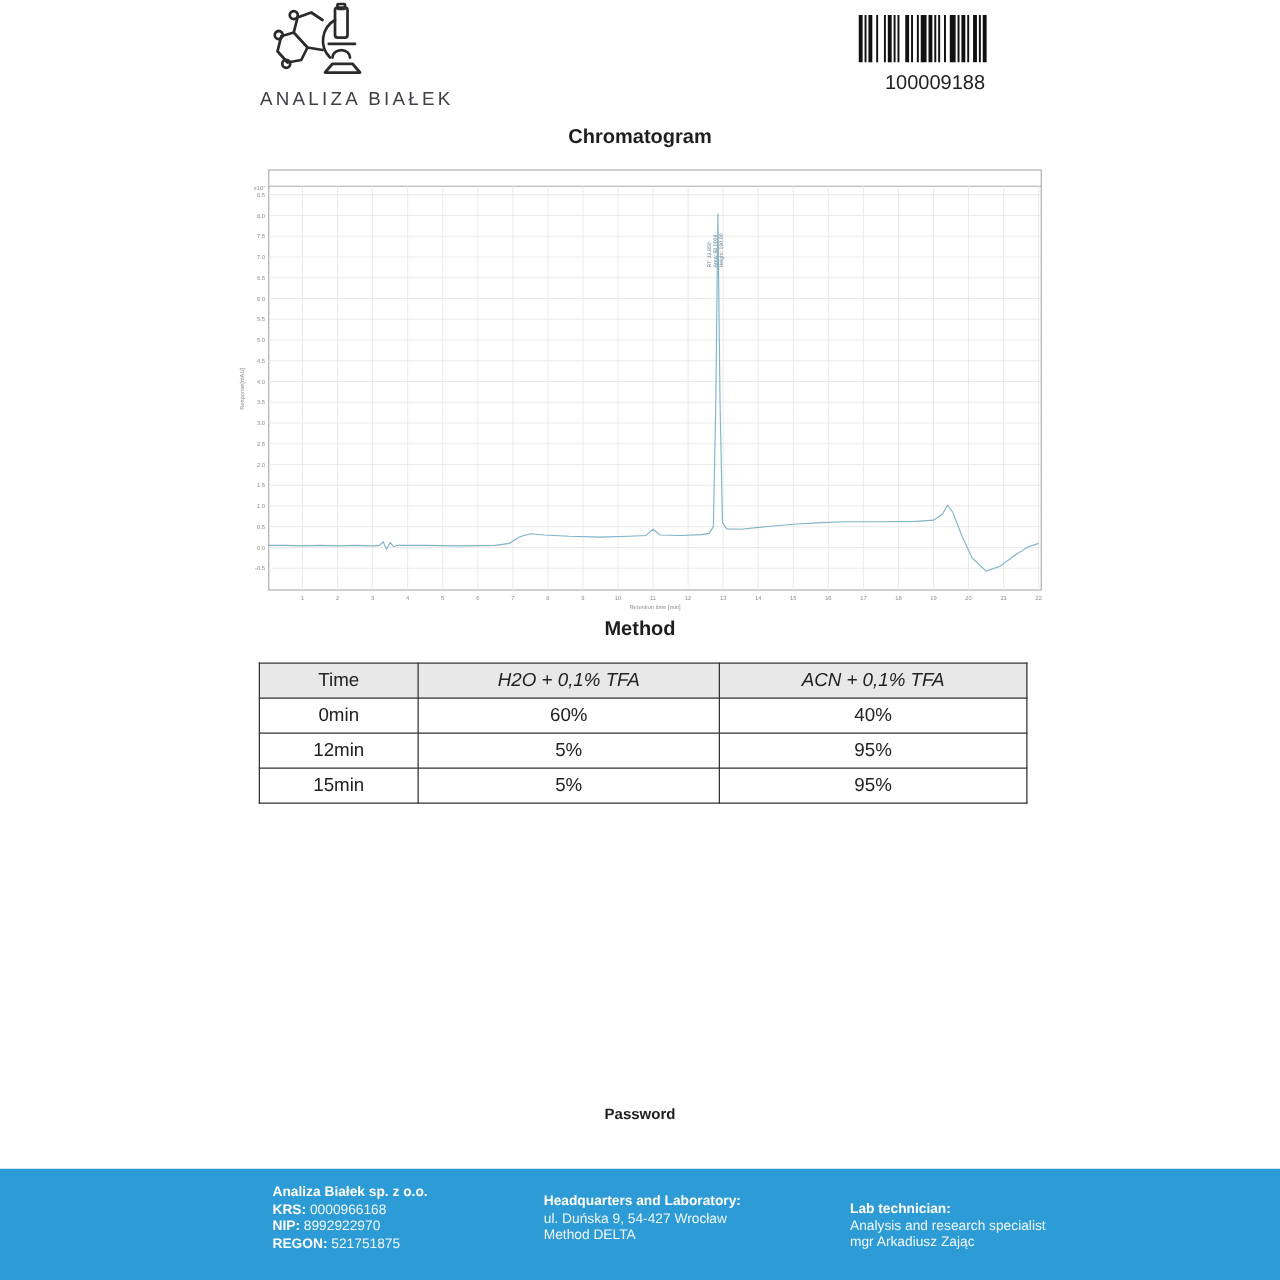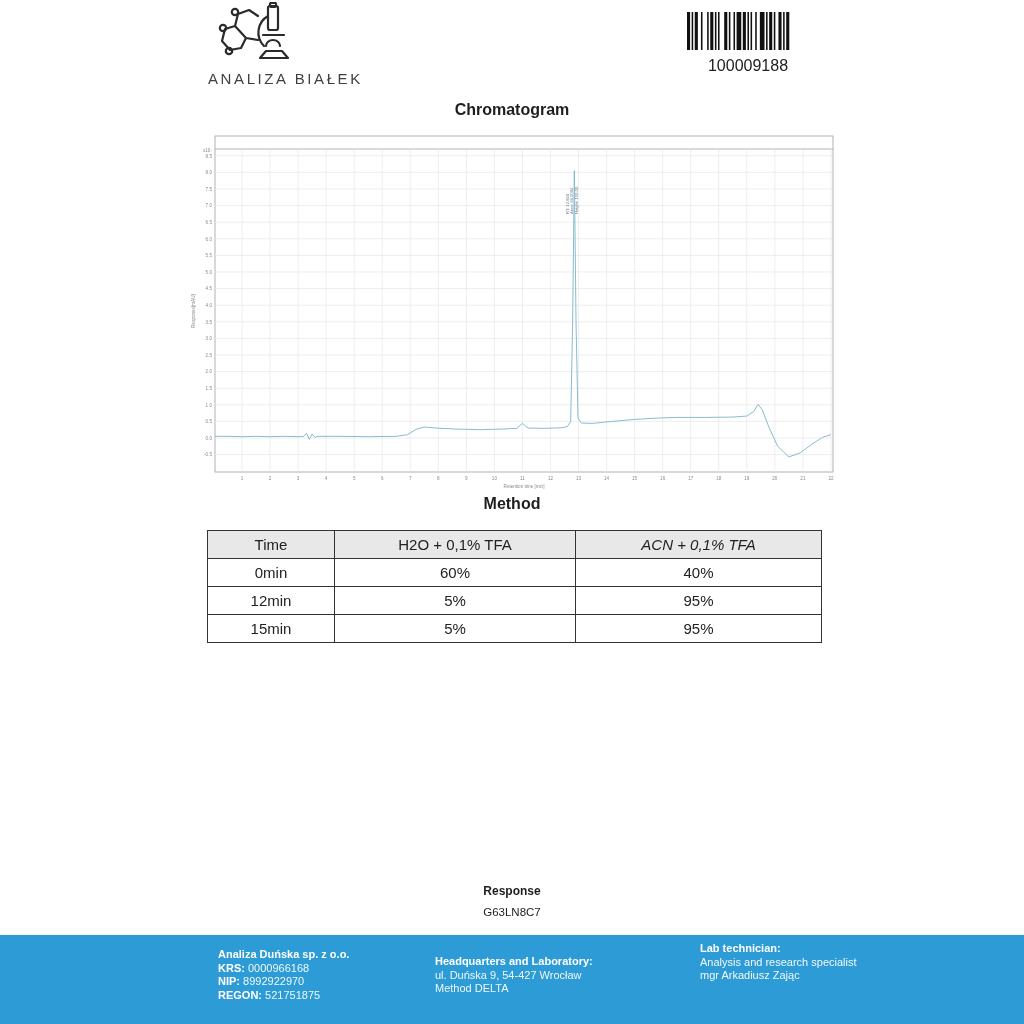--- a/index.html
+++ b/index.html
@@ -24,21 +24,21 @@
   
   .pw-block{left:0;top:884px;width:1024px;text-align:center;}
   .pw-label{font-weight:bold;font-size:12px;color:#1e1e1e;}
   .pw-value{font-size:11.5px;color:#222;margin-top:8px;}
   
   .footer{left:0;top:935px;width:1024px;height:89px;}
   .footer .col{position:absolute;top:14px;font-size:11px;line-height:13.5px;color:rgba(255,255,255,.93);}
   .footer .col b{color:#ffffff;}
   .footer .c1{left:218px;top:13px;}
   .footer .c2{left:435px;top:20px;}
-  .footer .c3{left:680px;top:7px;margin-left:20px;}
+  .footer .c3{left:680px;top:26px;}
   .footer .title{font-weight:bold;color:#fff;}
 </style>
 </head>
 <body>
 
 <div class="abs logo-block">
   <svg width="100" height="62" viewBox="0 0 100 62" fill="none" stroke="#2b2b2b" stroke-width="2.2" stroke-linecap="round" stroke-linejoin="round">
 
     <path d="M30 12 L41 8 L50 14 M30 12 L27 24 L17 27 L14 39 L22 48 L33 46 L38 36 L27 24 M38 36 L50 38"></path>
     <circle cx="27" cy="10" r="3.2"></circle>
@@ -187,21 +187,21 @@
     </svg>
 </div>
 
 <div class="abs sec-title t-method">Method</div>
 
 <div class="abs tbl-pos">
   <table class="method">
     <tbody>
         <tr class="hdr">
       <td class="col-time" style="background: rgb(232, 232, 232);">Time</td>
-      <td class="col-a" style="background: rgb(232, 232, 232);">H2O + 0,1% TFA</td>
+      <td class="col-a" style="background: rgb(232, 232, 232); font-style: italic;">H2O + 0,1% TFA</td>
       <td class="col-b" style="background: rgb(232, 232, 232);">ACN + 0,1% TFA</td>
     </tr>
     <tr>
       <td>0min</td>
       <td>60%</td>
       <td>40%</td>
     </tr>
     <tr>
       <td>12min</td>
       <td>5%</td>
@@ -210,27 +210,26 @@
     <tr>
       <td>15min</td>
       <td>5%</td>
       <td>95%</td>
     </tr>
   </tbody>
     </table>
 </div>
 
 <div class="abs pw-block">
-  <div class="pw-label">Response</div>
-  <div class="pw-value">G63LN8C7</div>
+  <div class="pw-label">Password</div>
 </div>
 
 <div class="abs footer" id="footer" style="background: rgb(45, 155, 213);">
   <div class="col c1">
-    <div class="title">Analiza Duńska sp. z o.o.</div>
+    <div class="title">Analiza Białek sp. z o.o.</div>
     <div><b>KRS:</b> <span>0000966168</span></div>
     <div><b>NIP:</b> <span>8992922970</span></div>
     <div><b>REGON:</b> <span>521751875</span></div>
   </div>
   <div class="col c2">
     <div class="title">Headquarters and Laboratory:</div>
     <div>ul. Duńska 9, 54-427 Wrocław</div>
     <div>Method DELTA</div>
   </div>
   <div class="col c3">

